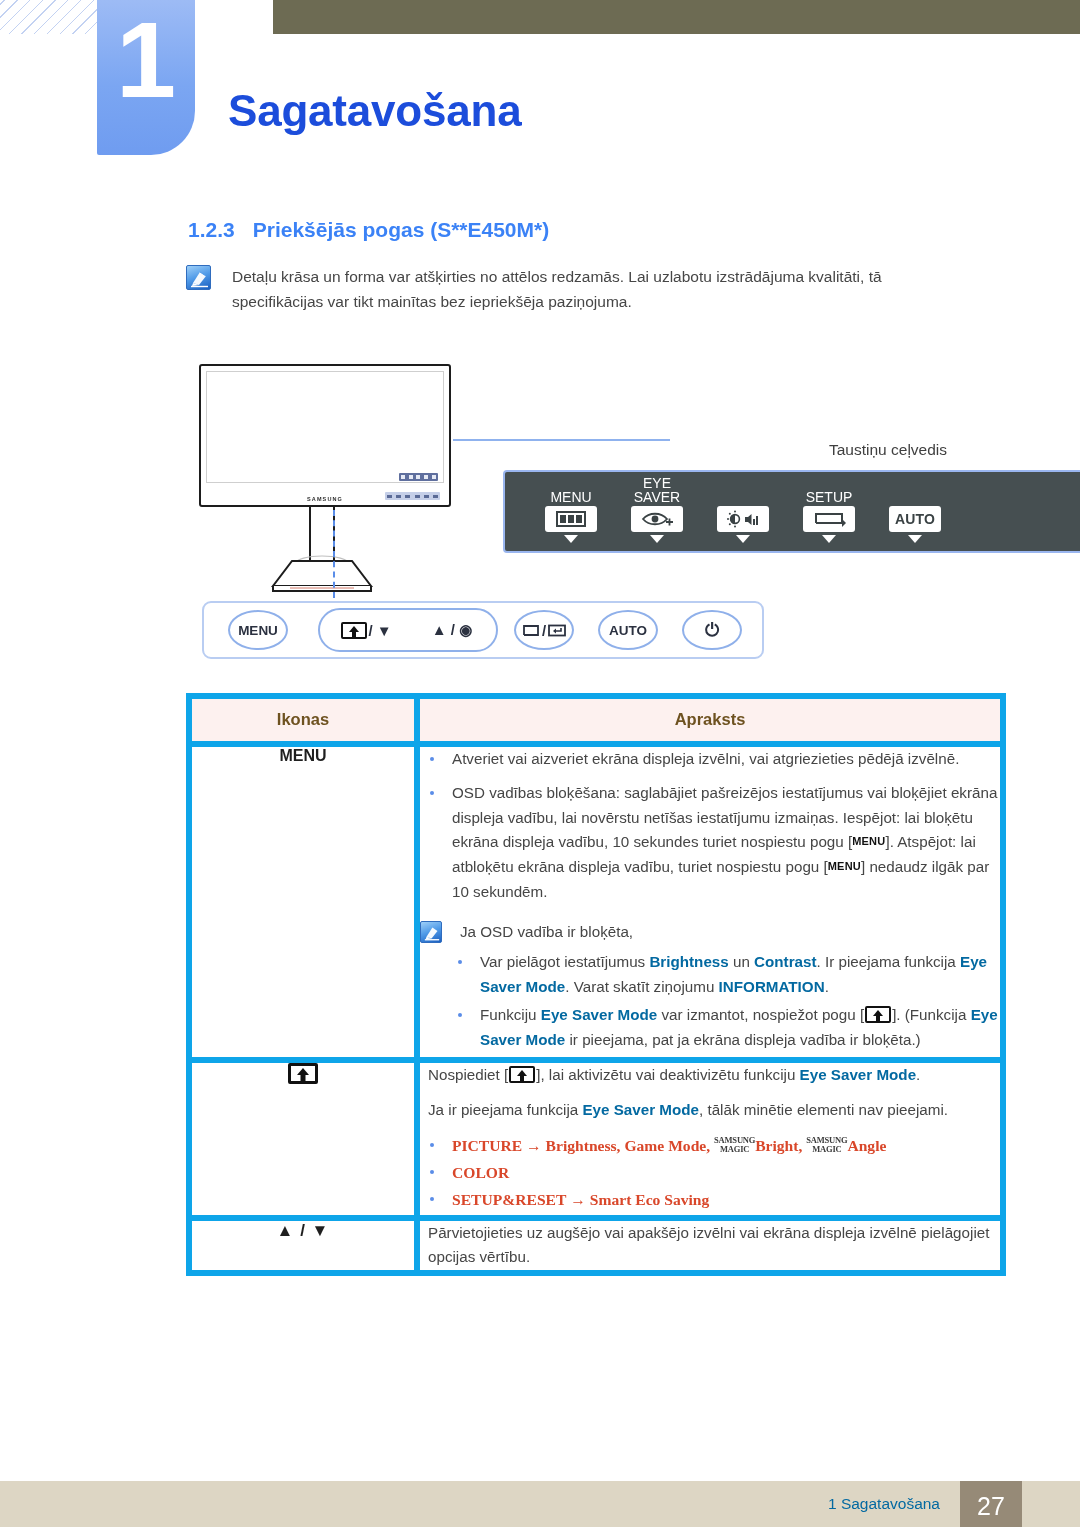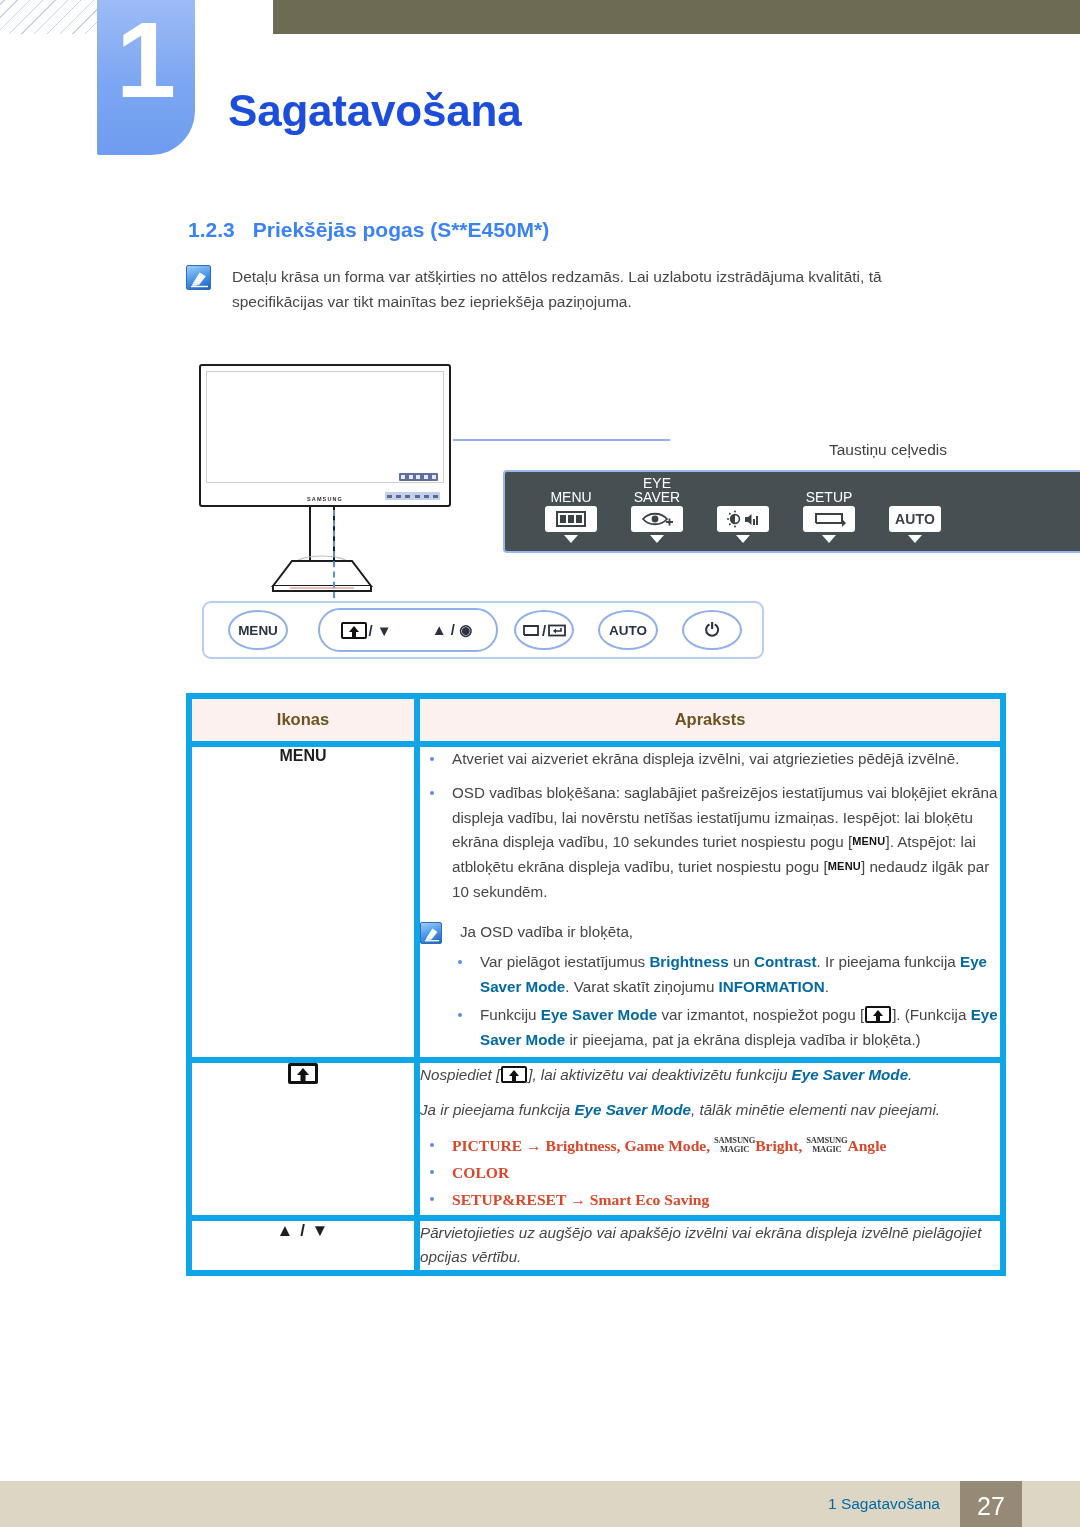--- a/index.html
+++ b/index.html
@@ -197,21 +197,21 @@
   .icbox:after{
     content:""; position:absolute; left:50%; top:2px; transform:translateX(-50%);
     width:0;height:0;border-left:5px solid transparent;border-right:5px solid transparent;
     border-bottom:6px solid #111;
   }
   .icbox:before{
     content:""; position:absolute; left:50%; top:7px; transform:translateX(-50%);
     width:4px; height:7px; background:#111;
   }
 
-  .inner-note{ margin:14px 0 6px; display:flex; gap:18px; align-items:flex-end;}
+  .inner-note{ margin:14px 0 6px; display:flex; gap:18px; align-items:center;}
   .inner-note .note-icon{ width:22px; height:22px; flex:0 0 22px; }
   .inner-note .t{ font-size:15.2px; line-height:1.6; color:#464646; padding-top:1px;}
 
   .red{ color:#0369a1; font-weight:700; }
   .sub-ul{ list-style:none; margin:6px 0 0; padding:0 0 0 30px; }
   .sub-ul li{
     position:relative; padding-left:30px; margin-bottom:4px;
     font-size:15.2px; line-height:1.63; color:#464646;
   }
   .sub-ul li:before{
@@ -219,21 +219,21 @@
     width:4px; height:4px; border-radius:50%; background:#5a8de8;
   }
 
   .magic{
     display:inline-block; vertical-align:-1px;
     font-size:8.5px; font-weight:700; line-height:9px;
     text-align:center; letter-spacing:-0.2px; color:#3c3c3c;
   }
   .magic span{ display:block; }
 
-  .plain-p{ font-size:15.2px; line-height:1.63; color:#464646; margin:0 0 10px;font-style:italic; }
+  .plain-p{ font-size:15.2px; line-height:1.63; color:#464646; margin:0 8px 10px; }
 
   .big-icon{
     display:inline-block; width:30px; height:21px;
     border:3px solid #111; border-radius:2px; position:relative; background:#fff;
   }
   .big-icon:after{
     content:""; position:absolute; left:50%; top:2px; transform:translateX(-50%);
     width:0;height:0;border-left:6px solid transparent;border-right:6px solid transparent;
     border-bottom:7px solid #111;
   }

